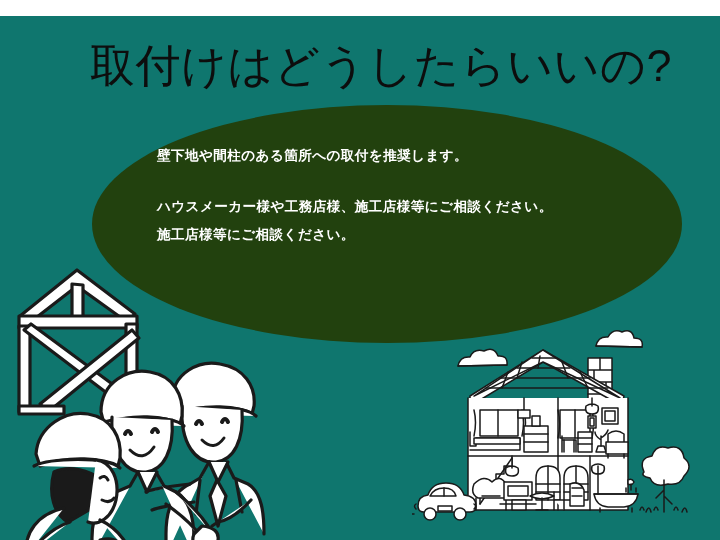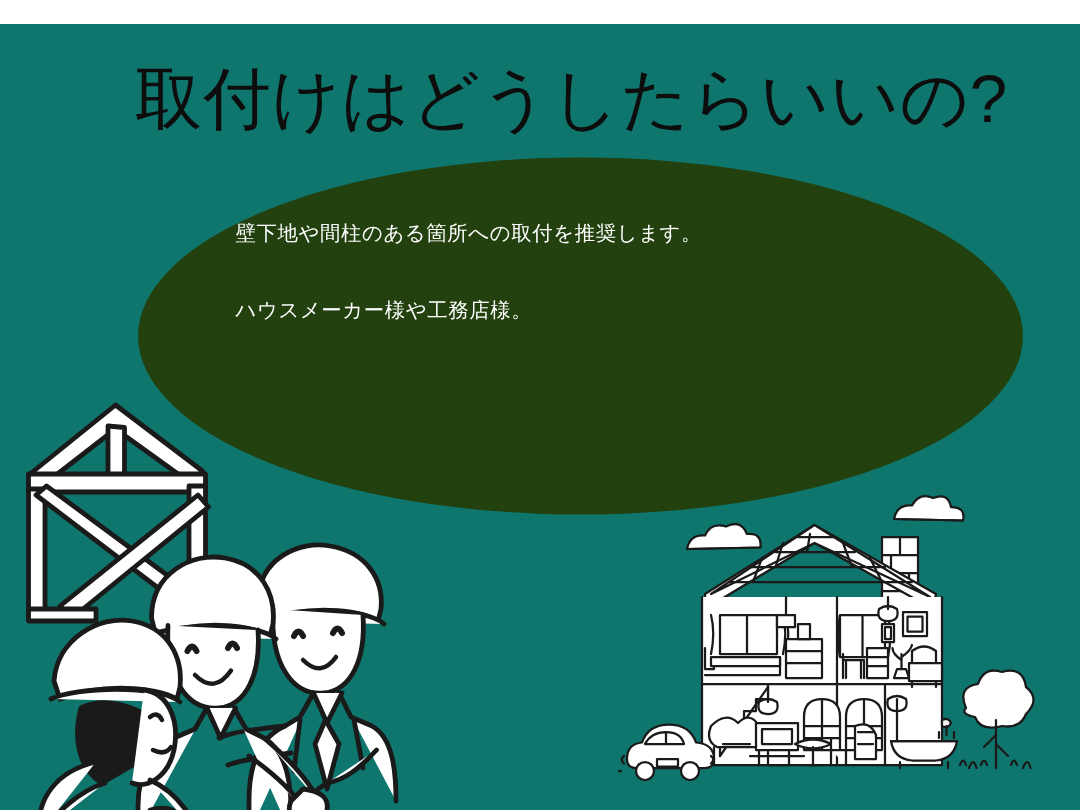--- a/index.html
+++ b/index.html
@@ -44,21 +44,21 @@
     background: #22410e;
     border-radius: 50% / 50%;
   }
   #callout-text {
     position: absolute;
     left: 157px;
     top: 126px;
     width: 500px;
     color: #ffffff;
     font-size: 13.6px;
-    font-weight: normal;
+    font-weight: bold;
     line-height: 27.4px;
     letter-spacing: 0.4px;
     white-space: nowrap;
   }
   #callout-text .para-gap {
     height: 24px;
   }
   #callout-text .cl {
     display: block;
   }
@@ -89,21 +89,22 @@
 
 <div id="slide">
 
   <div id="title">取付けはどうしたらいいの?</div>
 
   <div id="callout-ellipse"></div>
 
   <div id="callout-text">
     <span class="cl">壁下地や間柱のある箇所への取付を推奨します。</span>
     <div class="para-gap"></div>
-    <span class="cl">ハウスメーカー様や工務店様。</span>
+    <span class="cl">ハウスメーカー様や工務店様、施工店様等にご相談ください。</span>
+    <span class="cl">施工店様等にご相談ください。</span>
   </div>
 
   <div class="illus" id="illus-workers">
     <svg viewBox="0 0 262 292" xmlns="http://www.w3.org/2000/svg" fill="none" stroke="#1a1a1a" stroke-width="3.2" stroke-linecap="round" stroke-linejoin="round">
 
       <g>
 
         <path d="M73 6 L16 52 L24 60 L73 22 L123 58 L131 50 Z" fill="#fff"></path>
 
         <path d="M68 20 L68 56 L79 56 L79 21 Z" fill="#fff"></path>

